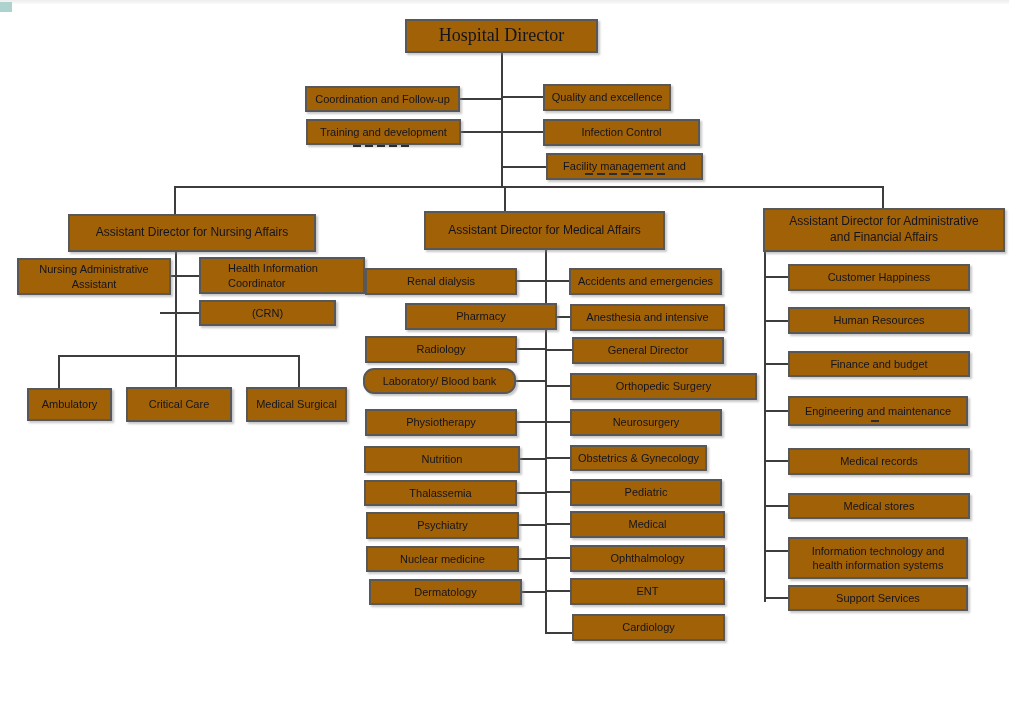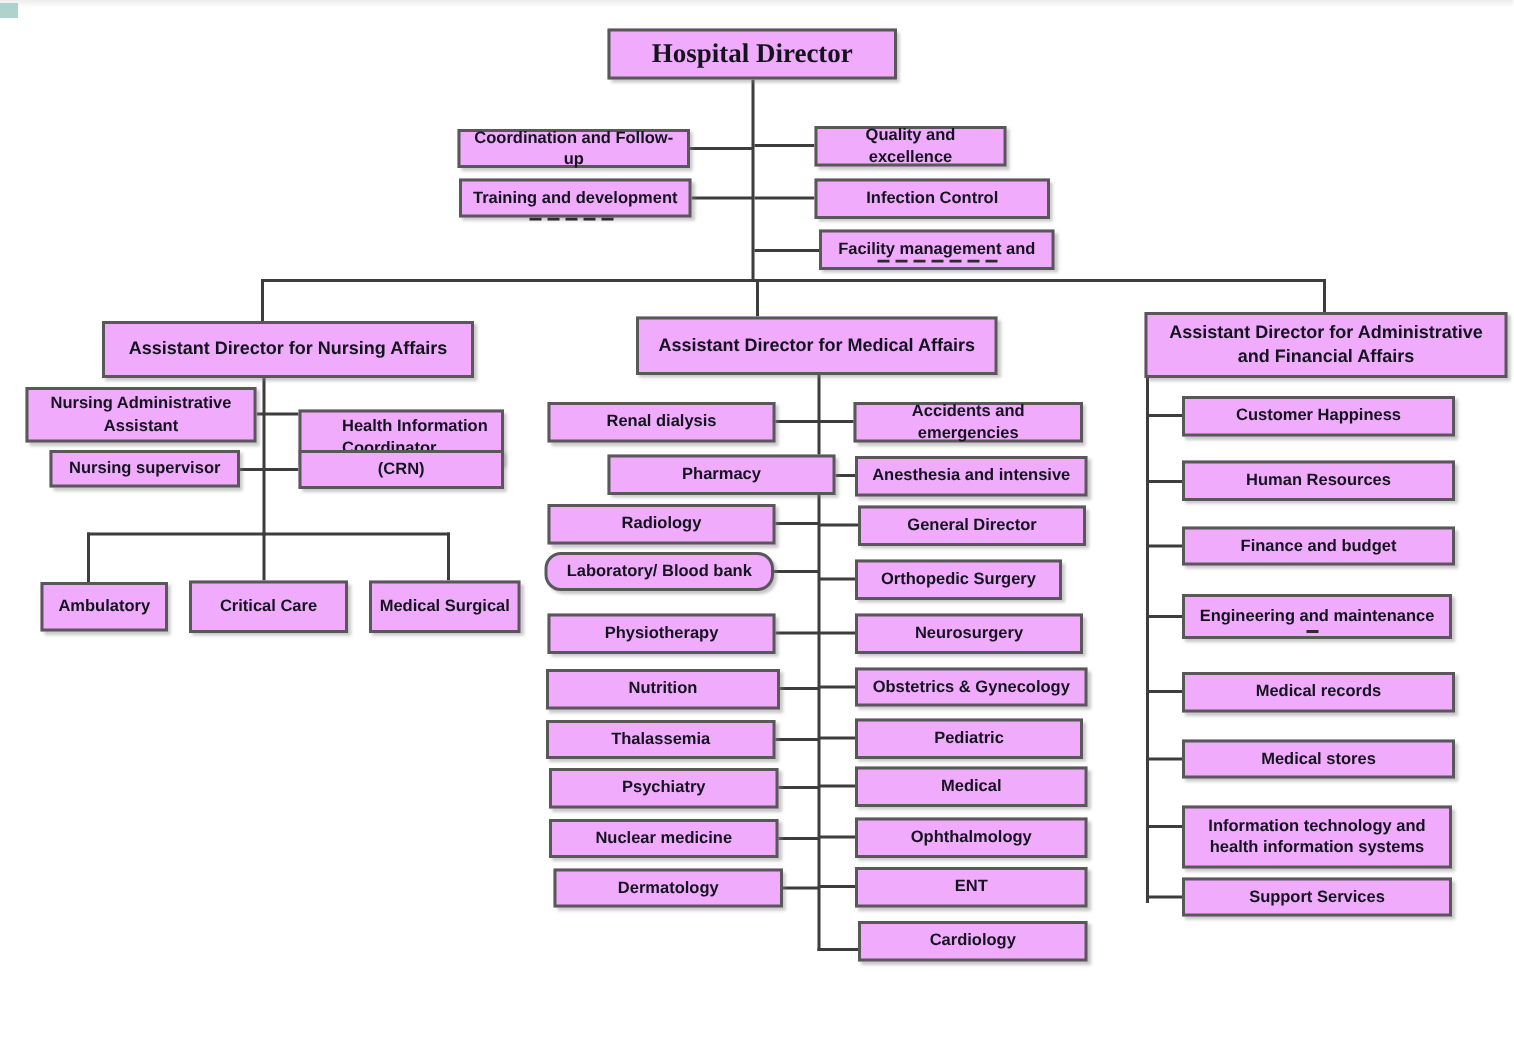--- a/index.html
+++ b/index.html
@@ -8,25 +8,25 @@
   html,body{margin:0;padding:0;background:#ffffff;}
   #canvas{
     position:relative;width:1009px;height:701px;background:#ffffff;overflow:hidden;
     font-family:"Liberation Sans",sans-serif;
   }
   .topband{position:absolute;left:0;top:0;width:1009px;height:4px;
     background:linear-gradient(#ededed,#fbfbfb);}
   .cornermark{position:absolute;left:0;top:2px;width:12px;height:10px;background:var(--teal);}
   .seg{position:absolute;background:var(--line);}
   .node{
-    position:absolute;box-sizing:border-box;background:#f0abfc;
+    position:absolute;box-sizing:border-box;background:#a16207;
     border:2px solid var(--border);
     box-shadow:2px 2px 2px var(--shadow);
     display:flex;flex-direction:column;align-items:center;justify-content:center;
-    text-align:center;font-weight:700;font-size:11px;line-height:1.3;
+    text-align:center;font-weight:400;font-size:11px;line-height:1.3;
     color:var(--text);padding:1px 3px;z-index:2;
   }
   .node.root{font-family:"Liberation Serif","DejaVu Serif",serif;font-size:18px;}
   .node.section{font-size:12px;}
   .node.section .lbl{white-space:nowrap;}
   .node.leftalign{align-items:flex-start;text-align:left;padding-left:27px;}
   .clip{position:absolute;display:flex;justify-content:center;gap:4px;z-index:3;overflow:hidden;height:3px;}
   .clip i{display:block;width:8px;height:2px;background:#2c2c2c;flex:none;}
 </style>
 </head>
@@ -123,27 +123,24 @@
     <div class="node section" style="left: 424px; top: 211px; width: 241px; height: 39px;">
       <span class="lbl">Assistant Director for Medical Affairs</span>
     </div>
     <div class="node section" style="left: 763px; top: 208px; width: 242px; height: 44px;">
       <div class="lbl">Assistant Director for Administrative</div>
       <div class="lbl">and Financial Affairs</div>
     </div>
     <div class="node" style="left: 17px; top: 258px; width: 154px; height: 37px;">
       <span class="lbl">Nursing Administrative Assistant</span>
     </div>
-    <div class="node leftalign" style="left: 199px; top: 273px; width: 137px; height: 37px; text-align: right;">
+    <div class="node leftalign" style="left: 199px; top: 257px; width: 166px; height: 37px; text-align: right;">
       <div class="lbl">Health Information</div>
       <div class="lbl">Coordinator</div>
     </div>
-    <div class="node" style="left: 33px; top: 300px; width: 127px; height: 25px;">
-      <span class="lbl">Nursing supervisor</span>
-    </div>
     <div class="node" style="left: 199px; top: 300px; width: 137px; height: 26px;">
       <span class="lbl">(CRN)</span>
     </div>
     <div class="node" style="left: 27px; top: 388px; width: 85px; height: 33px;">
       <span class="lbl">Ambulatory</span>
     </div>
     <div class="node" style="left: 126px; top: 387px; width: 106px; height: 35px;">
       <span class="lbl">Critical Care</span>
     </div>
     <div class="node" style="left: 246px; top: 387px; width: 101px; height: 35px;">
@@ -181,27 +178,27 @@
     </div>
     <div class="node" style="left: 569px; top: 268px; width: 153px; height: 27px;">
       <span class="lbl">Accidents and emergencies</span>
     </div>
     <div class="node" style="left: 570px; top: 304px; width: 155px; height: 27px;">
       <span class="lbl">Anesthesia and intensive</span>
     </div>
     <div class="node" style="left: 572px; top: 337px; width: 152px; height: 27px;">
       <span class="lbl">General Director</span>
     </div>
-    <div class="node" style="left: 570px; top: 373px; width: 138px; height: 27px;">
+    <div class="node" style="left: 570px; top: 373px; width: 187px; height: 27px;">
       <span class="lbl">Orthopedic Surgery</span>
     </div>
     <div class="node" style="left: 570px; top: 409px; width: 152px; height: 27px;">
       <span class="lbl">Neurosurgery</span>
     </div>
-    <div class="node" style="left: 570px; top: 445px; width: 155px; height: 26px;">
+    <div class="node" style="left: 570px; top: 445px; width: 137px; height: 26px;">
       <span class="lbl">Obstetrics &amp; Gynecology</span>
     </div>
     <div class="node" style="left: 570px; top: 479px; width: 152px; height: 27px;">
       <span class="lbl">Pediatric</span>
     </div>
     <div class="node" style="left: 570px; top: 511px; width: 155px; height: 27px;">
       <span class="lbl">Medical</span>
     </div>
     <div class="node" style="left: 570px; top: 545px; width: 155px; height: 27px;">
       <span class="lbl">Ophthalmology</span>

